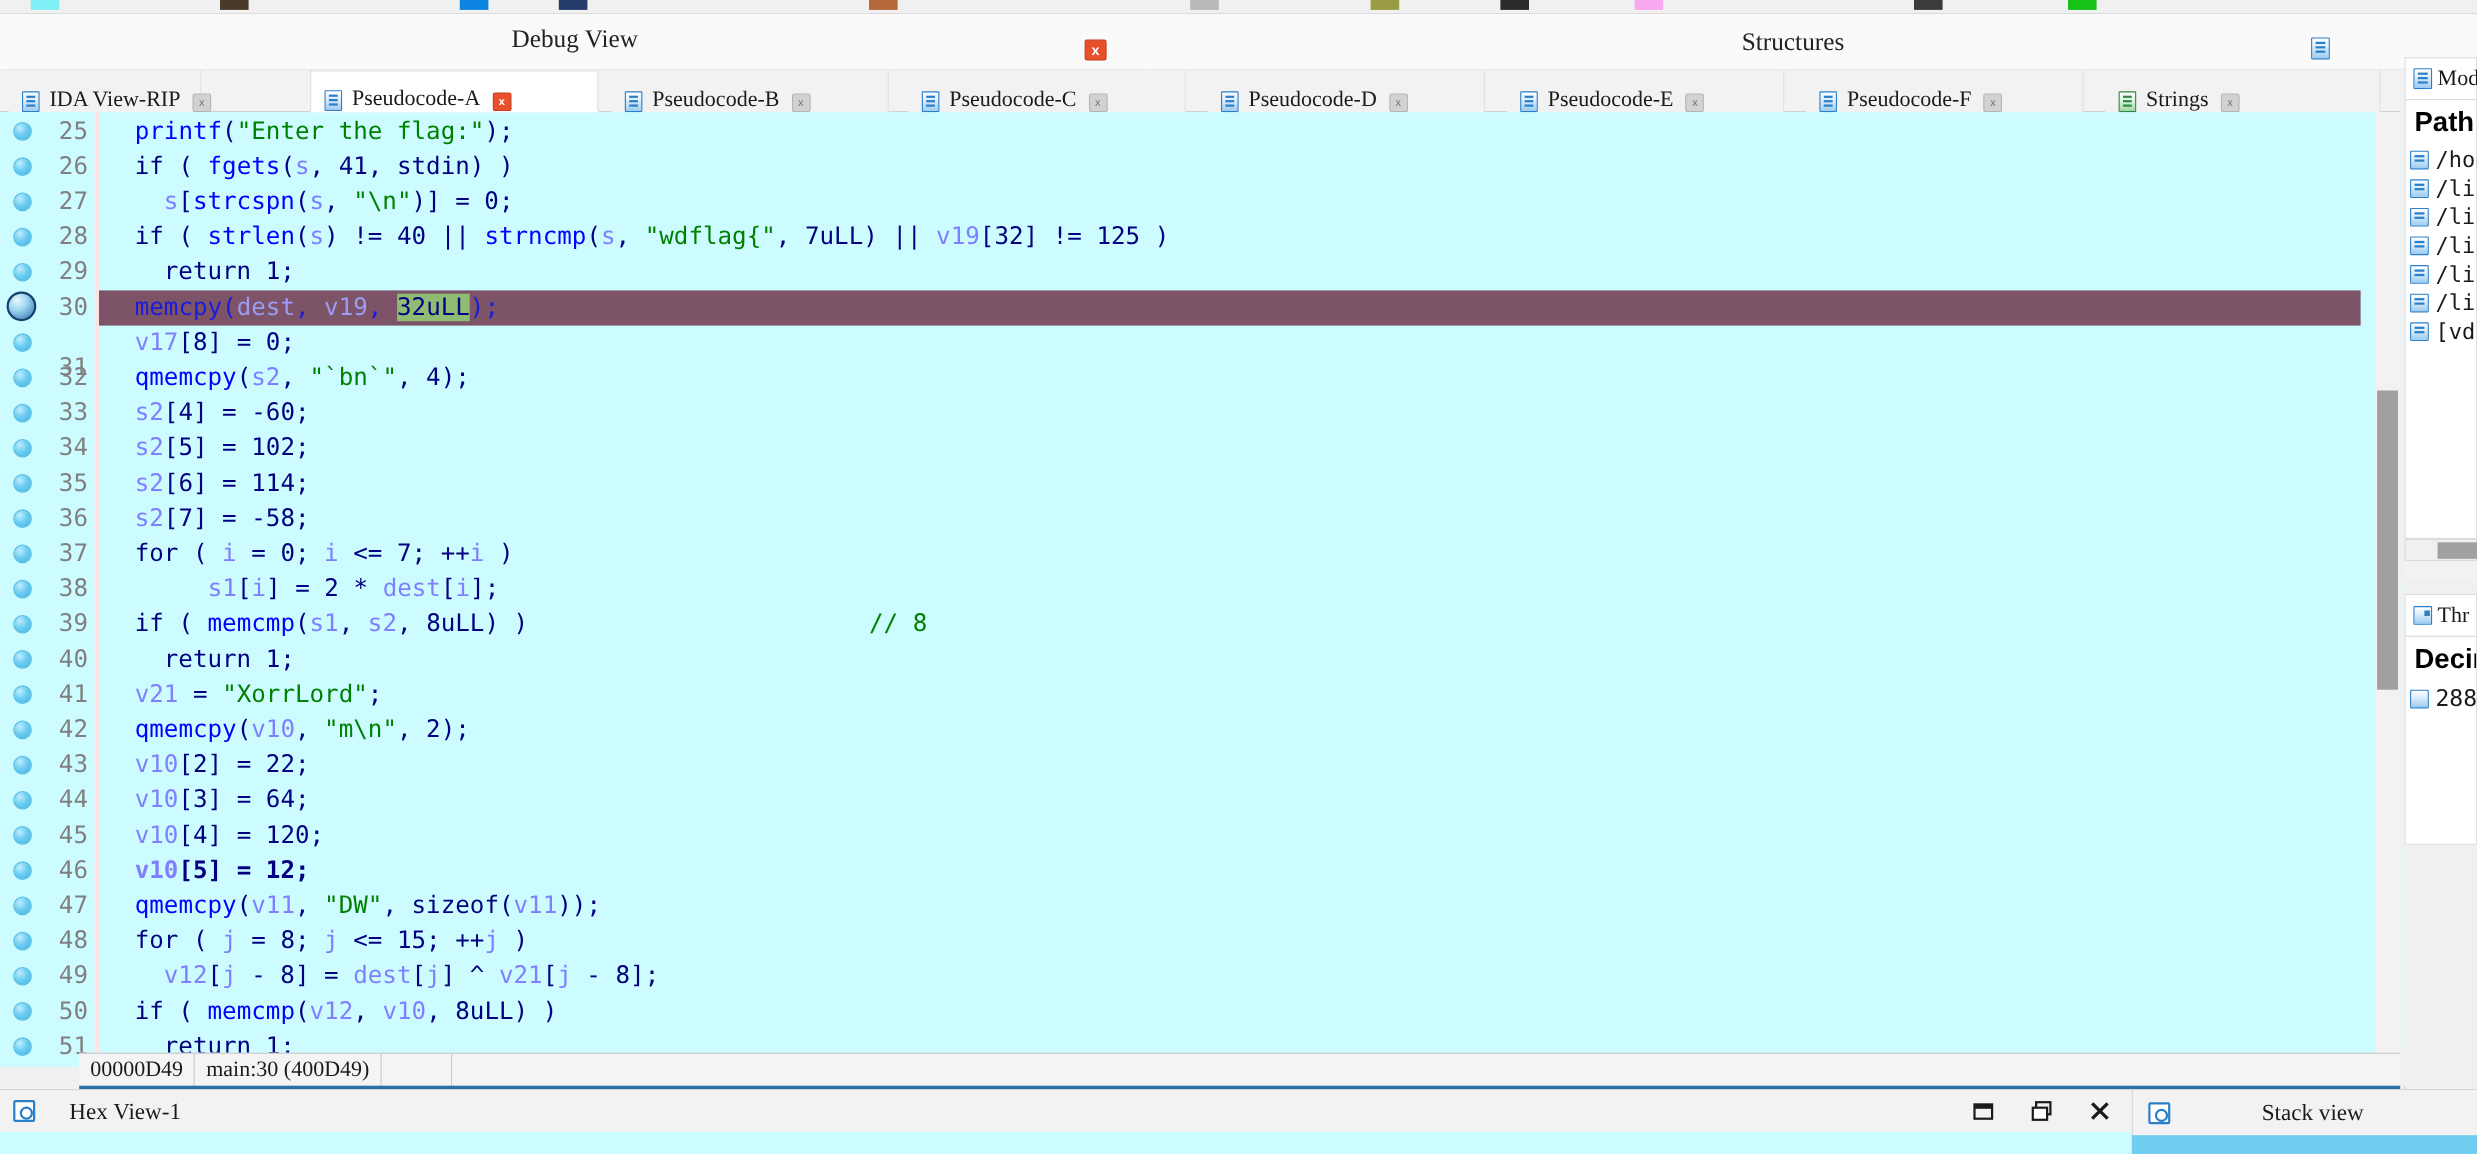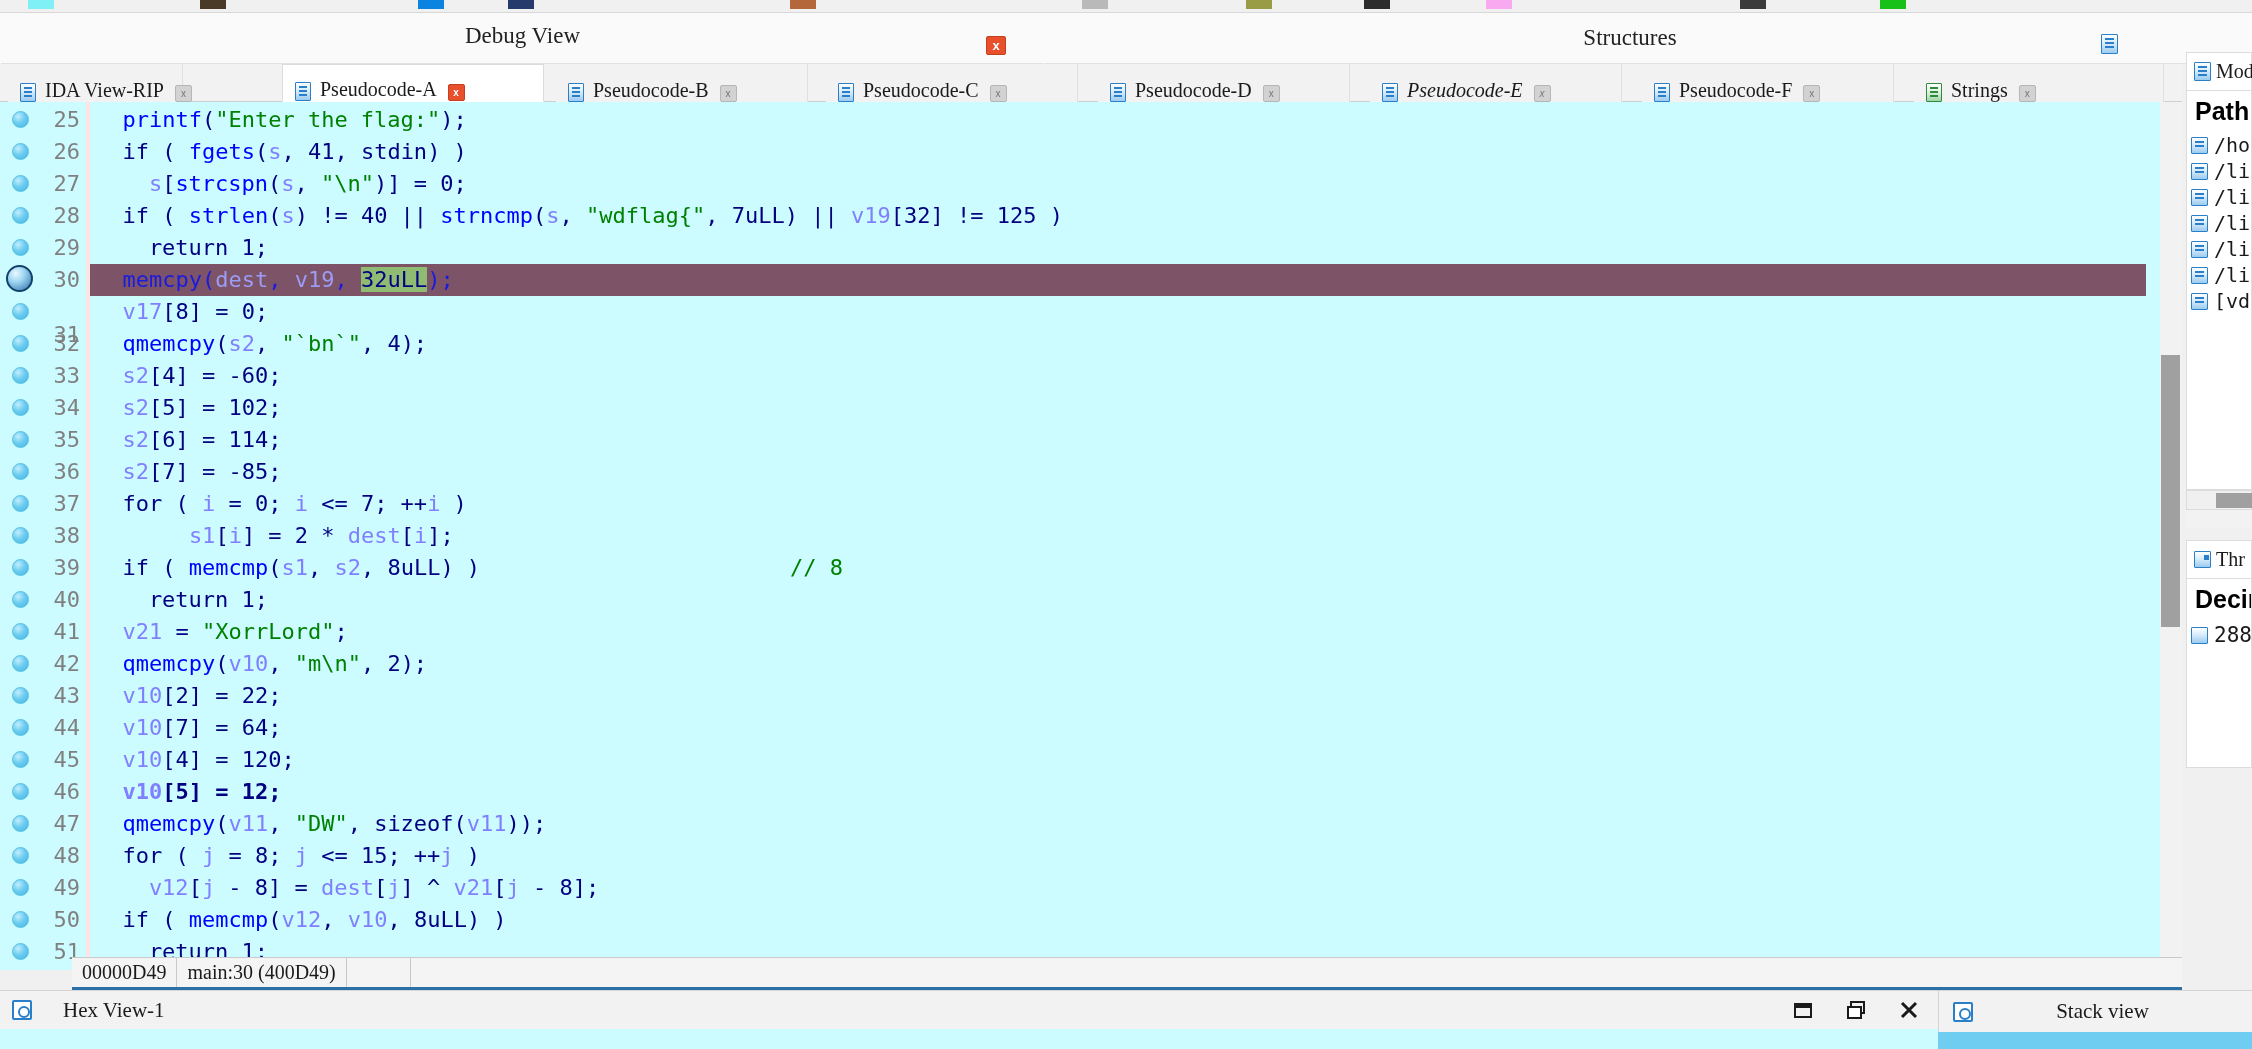--- a/index.html
+++ b/index.html
@@ -480,21 +480,21 @@
     <div class="tab" style="left: 826px; width: 252px;">
       <span class="tico"></span>
       <span class="tlabel">Pseudocode-C</span>
       <span class="tclose">x</span>
     </div>
     <div class="tab" style="left: 1098px; width: 252px;">
       <span class="tico"></span>
       <span class="tlabel">Pseudocode-D</span>
       <span class="tclose">x</span>
     </div>
-    <div class="tab" style="left: 1370px; width: 252px; font-style: italic;">
+    <div class="tab" style="left: 1370px; width: 252px;">
       <span class="tico"></span>
       <span class="tlabel">Pseudocode-E</span>
       <span class="tclose">x</span>
     </div>
     <div class="tab" style="left: 1642px; width: 252px;">
       <span class="tico"></span>
       <span class="tlabel">Pseudocode-F</span>
       <span class="tclose">x</span>
     </div>
     <div class="tab" style="left: 1914px; width: 250px;">
@@ -540,21 +540,21 @@
     <div class="lnum" style="top: 258px; left: 24px;">33</div>
     <div class="ltext" style="top: 258px; left: 122.44px;"><span class="var">s2</span><span class="k">[4] = -60;</span></div>
     <div class="bp-dot" style="top: 297px;"></div>
     <div class="lnum" style="top: 290px; left: 24px;">34</div>
     <div class="ltext" style="top: 290px; left: 122.44px;"><span class="var">s2</span><span class="k">[5] = 102;</span></div>
     <div class="bp-dot" style="top: 329px;"></div>
     <div class="lnum" style="top: 322px; left: 24px;">35</div>
     <div class="ltext" style="top: 322px; left: 122.44px;"><span class="var">s2</span><span class="k">[6] = 114;</span></div>
     <div class="bp-dot" style="top: 361px;"></div>
     <div class="lnum" style="top: 354px; left: 24px;">36</div>
-    <div class="ltext" style="top: 354px; left: 122.44px;"><span class="var">s2</span><span class="k">[7] = -85;</span></div>
+    <div class="ltext" style="top: 354px; left: 122.44px;"><span class="var">s2</span><span class="k">[7] = -58;</span></div>
     <div class="bp-dot" style="top: 393px;"></div>
     <div class="lnum" style="top: 386px; left: 24px;">37</div>
     <div class="ltext" style="top: 386px; left: 122.44px;"><span class="k">for ( </span><span class="var">i</span><span class="k"> = 0; </span><span class="var">i</span><span class="k"> &lt;= 7; ++</span><span class="var">i</span><span class="k"> )</span></div>
     <div class="bp-dot" style="top: 425px;"></div>
     <div class="lnum" style="top: 418px; left: 24px;">38</div>
     <div class="ltext" style="top: 418px; left: 148.88px; margin-left: 40px;"><span class="var">s1</span><span class="k">[</span><span class="var">i</span><span class="k">] = 2 * </span><span class="var">dest</span><span class="k">[</span><span class="var">i</span><span class="k">];</span></div>
     <div class="bp-dot" style="top: 457px;"></div>
     <div class="lnum" style="top: 450px; left: 24px;">39</div>
     <div class="ltext" style="top: 450px; left: 122.44px;"><span class="k">if ( </span><span class="fn">memcmp</span><span class="k">(</span><span class="var">s1</span><span class="k">, </span><span class="var">s2</span><span class="k">, 8uLL) )</span></div>
     <div class="ltext cmt" style="top: 450px; left: 790px;">// 8</div>
@@ -565,21 +565,21 @@
     <div class="lnum" style="top: 514px; left: 24px;">41</div>
     <div class="ltext" style="top: 514px; left: 122.44px;"><span class="var">v21</span><span class="k"> = </span><span class="str">"XorrLord"</span><span class="k">;</span></div>
     <div class="bp-dot" style="top: 553px;"></div>
     <div class="lnum" style="top: 546px; left: 24px;">42</div>
     <div class="ltext" style="top: 546px; left: 122.44px;"><span class="fn">qmemcpy</span><span class="k">(</span><span class="var">v10</span><span class="k">, </span><span class="str">"m\n"</span><span class="k">, 2);</span></div>
     <div class="bp-dot" style="top: 585px;"></div>
     <div class="lnum" style="top: 578px; left: 24px;">43</div>
     <div class="ltext" style="top: 578px; left: 122.44px;"><span class="var">v10</span><span class="k">[2] = 22;</span></div>
     <div class="bp-dot" style="top: 617px;"></div>
     <div class="lnum" style="top: 610px; left: 24px;">44</div>
-    <div class="ltext" style="top: 610px; left: 122.44px;"><span class="var">v10</span><span class="k">[7] = 64;</span></div>
+    <div class="ltext" style="top: 610px; left: 122.44px;"><span class="var">v10</span><span class="k">[3] = 64;</span></div>
     <div class="bp-dot" style="top: 649px;"></div>
     <div class="lnum" style="top: 642px; left: 24px;">45</div>
     <div class="ltext" style="top: 642px; left: 122.44px;"><span class="var">v10</span><span class="k">[4] = 120;</span></div>
     <div class="bp-dot" style="top: 681px;"></div>
     <div class="lnum" style="top: 674px; left: 24px;">46</div>
     <div class="ltext" style="top: 674px; left: 122.44px; font-weight: bold;"><span class="var">v10</span><span class="k">[5] = 12;</span></div>
     <div class="bp-dot" style="top: 713px;"></div>
     <div class="lnum" style="top: 706px; left: 24px;">47</div>
     <div class="ltext" style="top: 706px; left: 122.44px;"><span class="fn">qmemcpy</span><span class="k">(</span><span class="var">v11</span><span class="k">, </span><span class="str">"DW"</span><span class="k">, sizeof(</span><span class="var">v11</span><span class="k">));</span></div>
     <div class="bp-dot" style="top: 745px;"></div>

